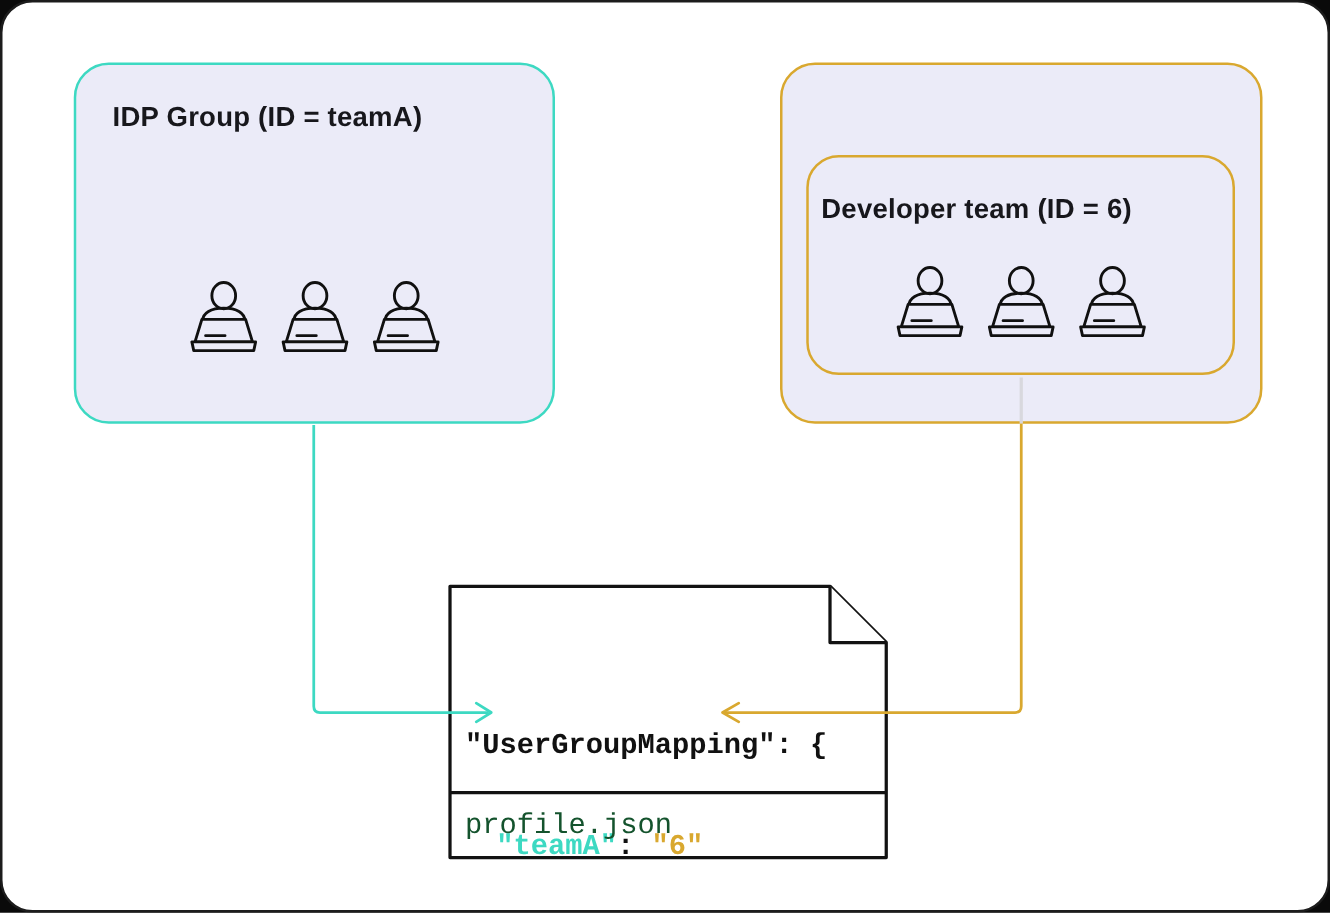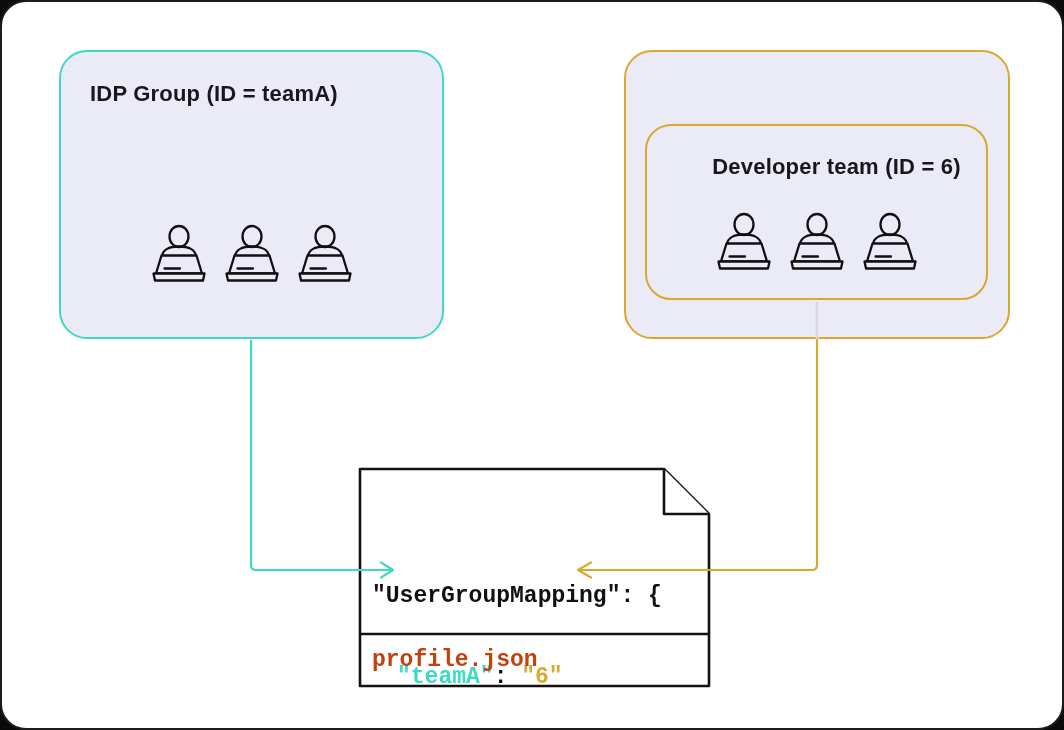--- a/index.html
+++ b/index.html
@@ -28,39 +28,39 @@
   .box-inner{
     left:19px; top:72px; width:343px; height:176px;
     border:2px solid var(--gold); border-radius:26px;
     background:var(--lavender);
   }
   .box-title{
     position:absolute; left:0; right:0; top:29px; padding:0 29px;
     font-size:22px; font-weight:600; letter-spacing:.2px; color:var(--ink);
     white-space:nowrap;
   }
-  .box-inner .box-title{text-align:center; top:28px; padding:0 10px;margin-left:40px;}
+  .box-inner .box-title{text-align:left; top:28px; padding:0 10px;}
   .icon-row{position:absolute; display:flex; gap:13px;}
   .row-left{left:147px; top:222px;}
   .row-right{left:712px; top:210px;}
   .member{display:block;}
   .member use, .member{stroke:#101010;}
   .overlay{position:absolute; left:0; top:0; pointer-events:none;}
   .code{
     position:absolute; left:370px; top:527px;
     font-family:"Liberation Mono", monospace; font-weight:bold;
     font-size:23px; line-height:27px; color:#111; white-space:pre;
   }
   .code .indent{display:inline-block; width:25px;}
   .code .key{color:var(--teal);}
   .code .val{color:var(--gold);}
   .filename{
     position:absolute; left:370px; top:645px;
-    font-family:"Liberation Mono", monospace; font-weight:bold;
-    font-size:23px; color:#c2410c; white-space:pre;text-align:right;
+    font-family:"Liberation Mono", monospace; font-weight:normal;
+    font-size:23px; color:#14532d; white-space:pre;text-align:right;
   }
   svg .icon-stroke{fill:none; stroke:#101010; stroke-width:2.3; stroke-linejoin:round; stroke-linecap:round;}
   svg .icon-lid{fill:var(--lavender); stroke:#101010; stroke-width:2.3; stroke-linejoin:round;}
 </style>
 </head>
 <body>
 
 <svg width="0" height="0" style="position:absolute" aria-hidden="true">
   <defs>
     <symbol id="laptop-user" viewBox="0 0 60 60">

